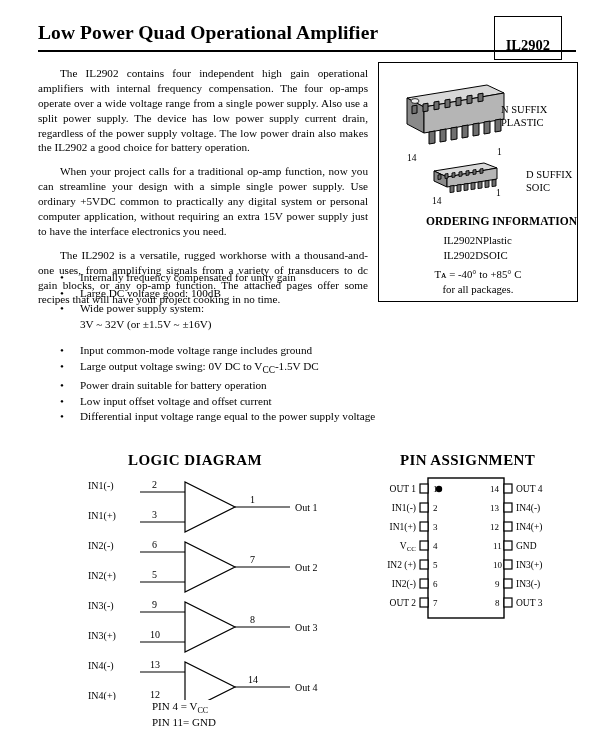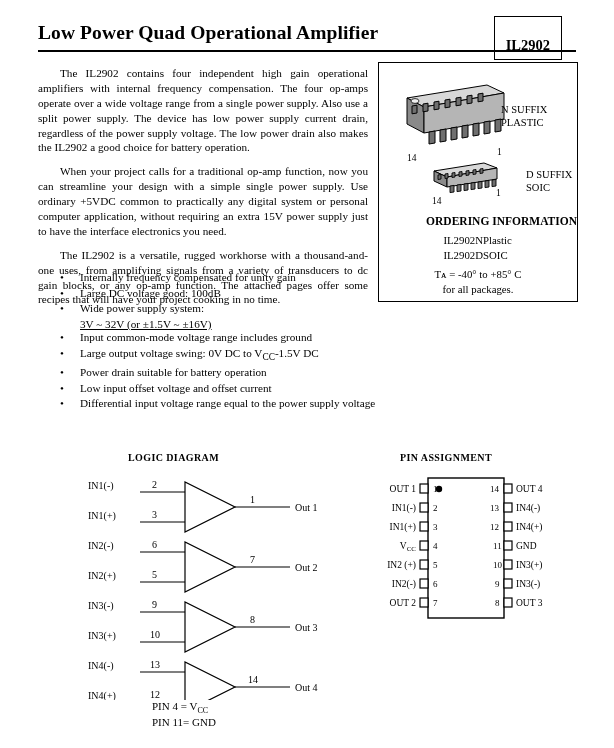--- a/index.html
+++ b/index.html
@@ -84,22 +84,21 @@
     padding-left: 42px;
     margin-bottom: 4.5px;
   }
   .bullets li .dot {
     position: absolute;
     left: 22px;
     top: 0px;
   }
   .sub-line {
     padding-left: 42px;
-    margin-bottom: 2px;
-    text-decoration: underline;
+    margin-bottom: 15px;
   }
 
   
   .pkg-box {
     position: absolute;
     left: 378px;
     top: 62px;
     width: 198px;
     height: 238px;
     border: 1px solid #000;
@@ -137,21 +136,21 @@
   }
   .ord-row .c2 {
     display: inline-block;
     width: 52px;
     text-align: left;
   }
 
   
   .sect-title {
     position: absolute;
-    font-size: 10px;
+    font-size: 15px;
     font-weight: bold;
     letter-spacing: 0.4px;
   }
 
   
   .logic-wrap {
     position: absolute;
     left: 40px;
     top: 470px;
     width: 300px;

